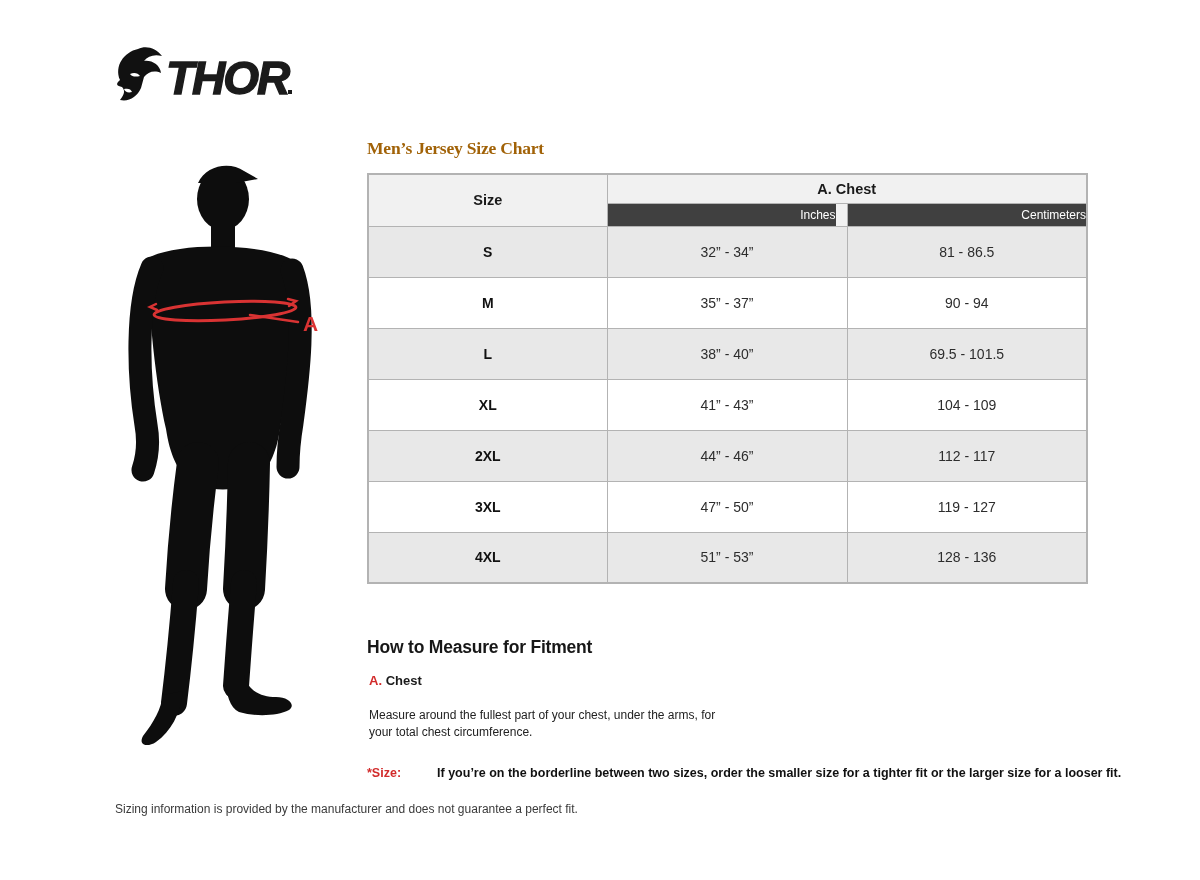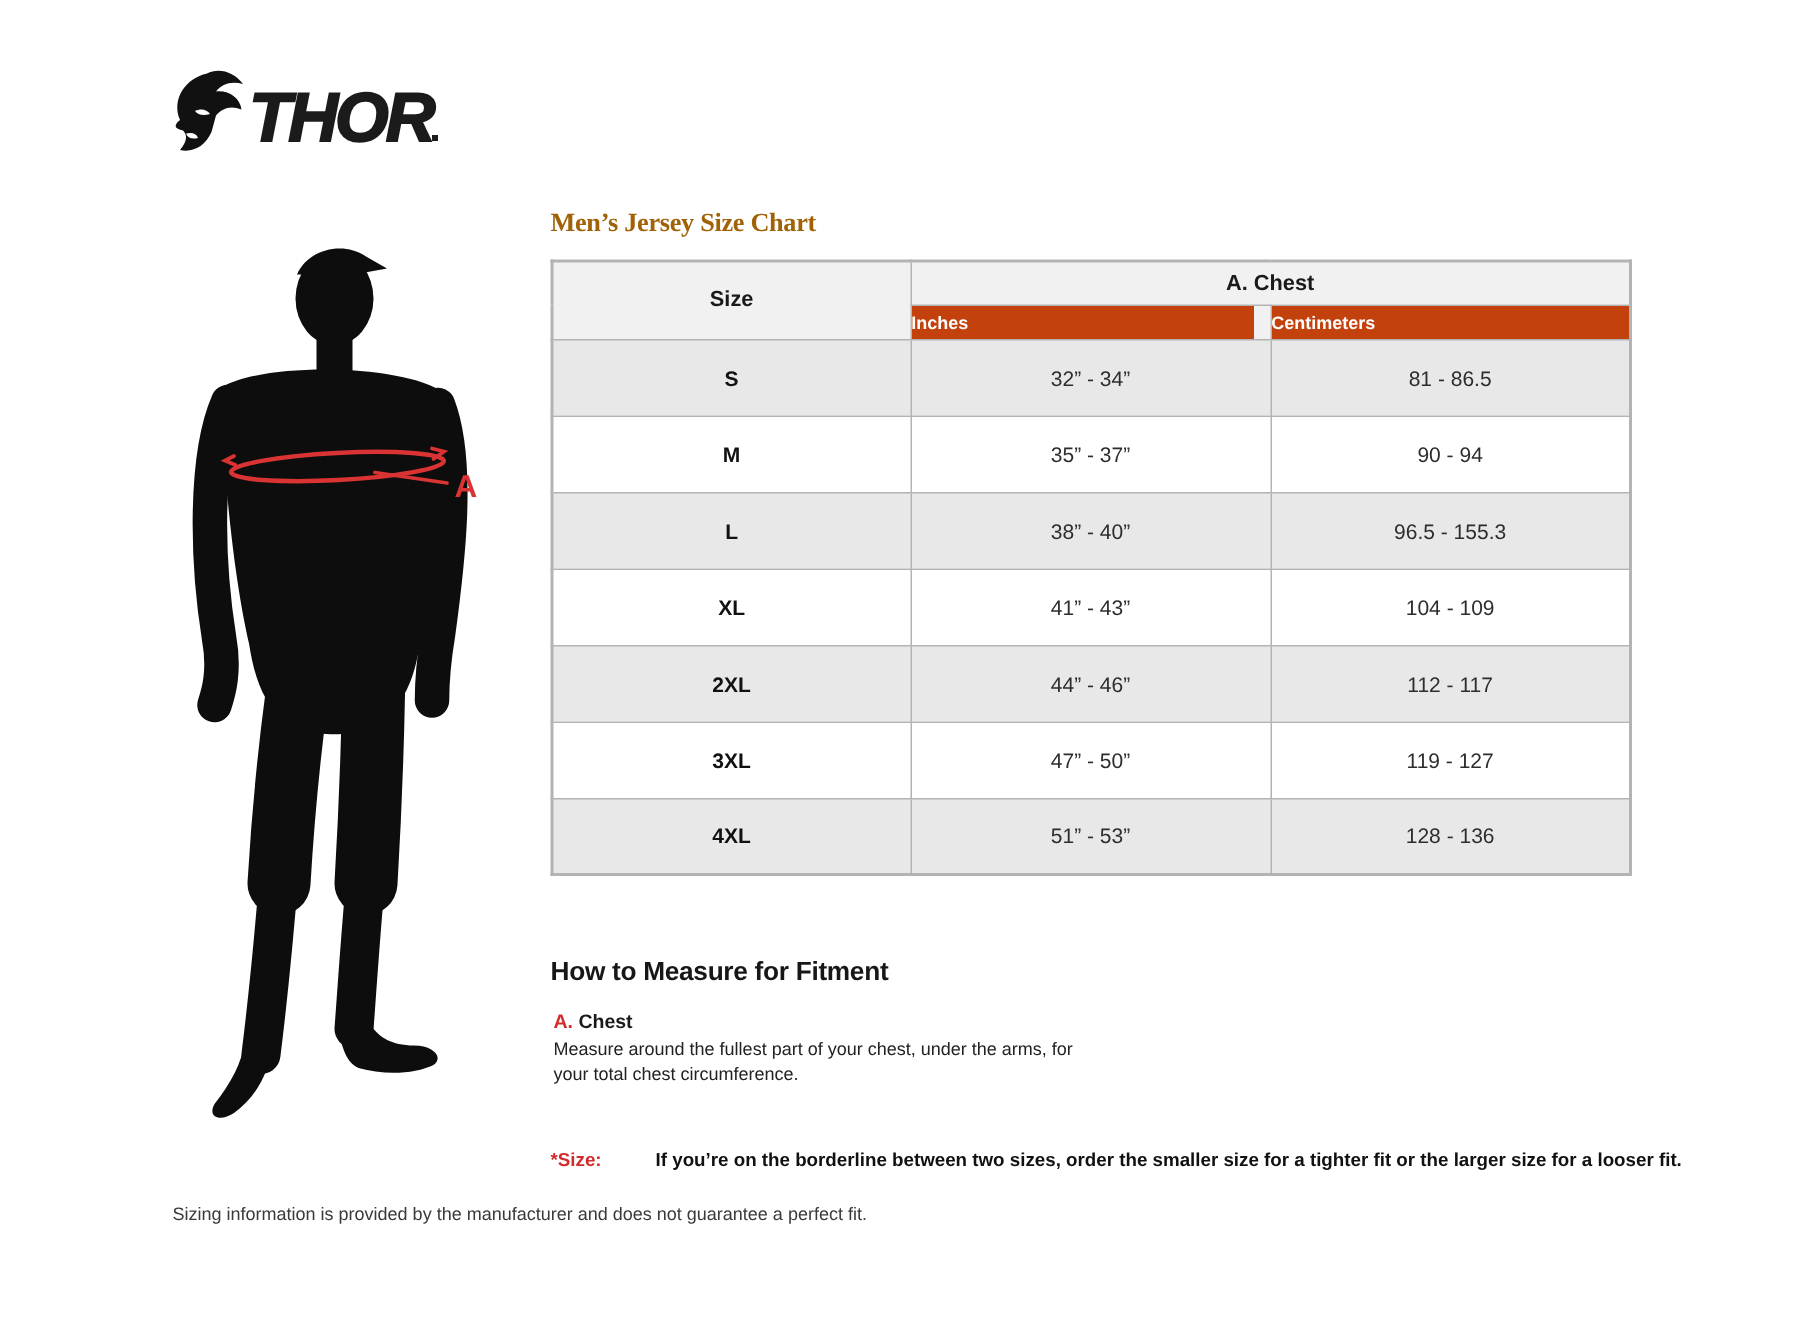--- a/index.html
+++ b/index.html
@@ -21,35 +21,35 @@
                 border-collapse:collapse; table-layout:fixed; }
   .size-table col.c-size { width:239px; }
   .size-table col.c-in   { width:240px; }
   .size-table col.c-cm   { width:240px; }
   .size-table td, .size-table th { border:1px solid #b3b3b3; text-align:center;
                 vertical-align:middle; }
   .size-table { border:2px solid #b3b3b3; }
   th.size-head { background:#f1f1f1; font-size:14.5px; font-weight:bold; height:52px; }
   th.group-head { background:#f1f1f1; font-size:14.5px; font-weight:bold; }
   td.unit-cell { background:#f1f1f1; height:22px; padding:0; }
-  .unit-bar { background:#c2410c; color:#ffffff; font-size:12px; font-weight:bold;
-              height:22px; line-height:22px; text-align:left; }
+  .unit-bar { background:#404040; color:#ffffff; font-size:12px; font-weight:normal;
+              height:22px; line-height:22px; text-align:right; }
   .unit-bar.gap-right { margin-right:11px; }
   tr.row { height:51px; }
   tr.row.alt td { background:#e8e8e8; }
   tr.row td { background:#ffffff; font-size:14px; color:#2d2d2d; }
   tr.row td.size-cell { font-weight:bold; color:#111; }
 
   
   .measure-title { position:absolute; left:367px; top:637px; font-size:17.5px;
                    font-weight:bold; letter-spacing:-0.2px; color:#171717; }
   .measure-item { position:absolute; left:369px; top:673px; width:370px; }
   .measure-item .item-head { font-size:13px; font-weight:bold; }
   .letter-red { color:#d22b2b; }
-  .measure-item .item-desc { margin-top:3px; font-size:12px; color:#222;
+  .measure-item .item-desc { margin-top:19px; font-size:12px; color:#222;
                              line-height:1.45; }
 
   
   .note { position:absolute; left:367px; top:766px; font-size:12.5px;
           white-space:nowrap; }
   .note .note-label { color:#d22b2b; font-weight:bold; }
   .note .note-text  { color:#111; font-weight:bold; margin-left:8px;padding-left:28px; }
 
   
   .footer { position:absolute; left:115px; top:800px; font-size:12px;
@@ -146,21 +146,21 @@
     <td>81 - 86.5</td>
   </tr>
   <tr class="row">
     <td class="size-cell">M</td>
     <td>35” - 37”</td>
     <td>90 - 94</td>
   </tr>
   <tr class="row alt">
     <td class="size-cell">L</td>
     <td>38” - 40”</td>
-    <td>96.5 - 155.3</td>
+    <td>69.5 - 101.5</td>
   </tr>
   <tr class="row">
     <td class="size-cell">XL</td>
     <td>41” - 43”</td>
     <td>104 - 109</td>
   </tr>
   <tr class="row alt">
     <td class="size-cell">2XL</td>
     <td>44” - 46”</td>
     <td>112 - 117</td>

